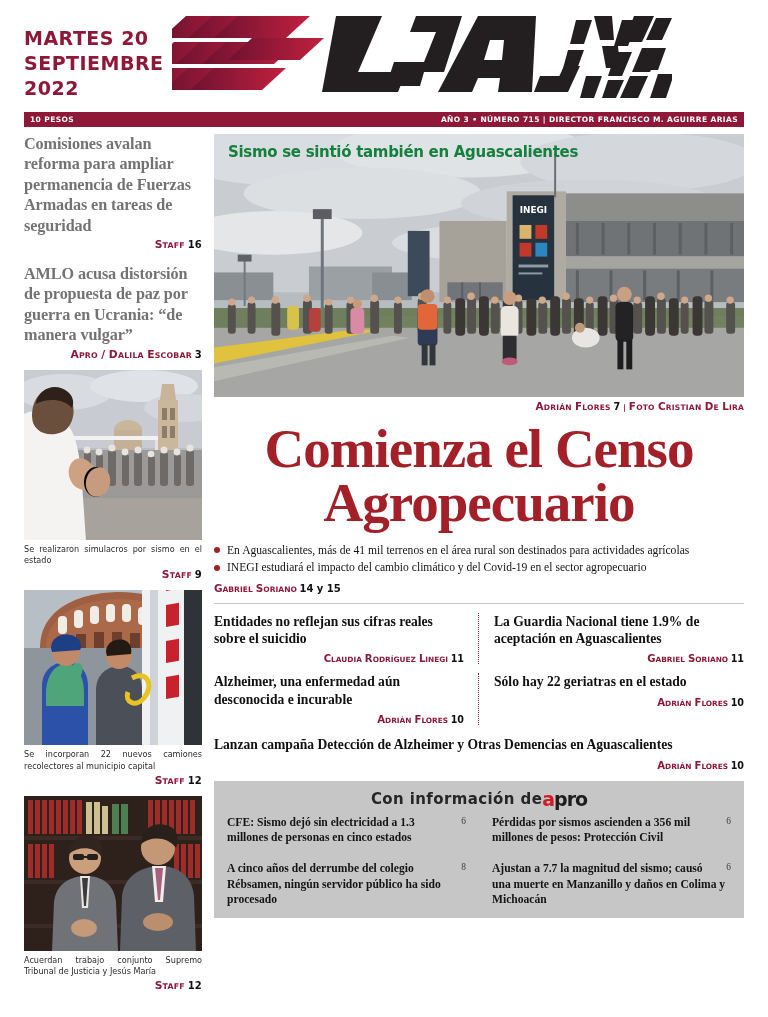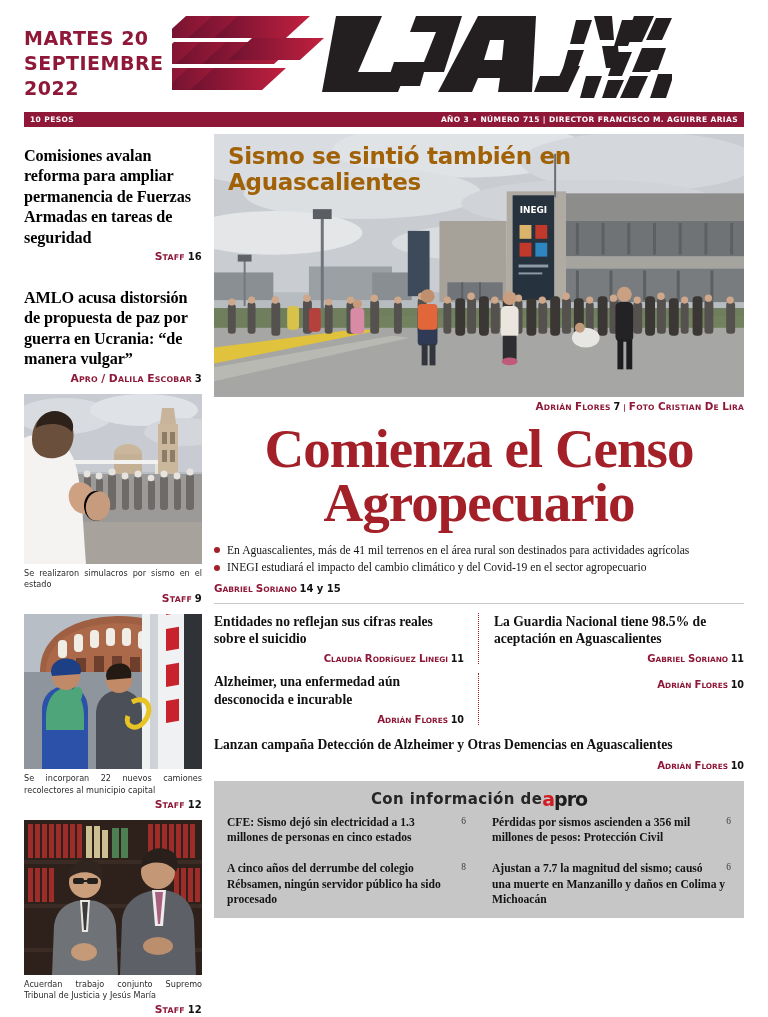--- a/index.html
+++ b/index.html
@@ -32,21 +32,21 @@
   .inforow .right{text-transform:uppercase;}
 
   
   .body{display:flex;gap:12px;margin-top:7px;}
   .col-left{width:178px;flex:0 0 178px;}
   .col-right{flex:1;min-width:0;}
 
   
   .lead-head{
     font-family:"Liberation Serif",serif;font-weight:bold;
-    font-size:16.2px;line-height:1.26;color:#000000;margin:12px 0 2px 0;
+    font-size:16.2px;line-height:1.26;color:#737373;margin:0 0 2px 0;
     letter-spacing:-.1px;
   }
   .byline{
     text-align:right;font-family:"DejaVu Sans",sans-serif;font-weight:bold;
     font-size:7.6px;color:#8f1838;letter-spacing:.2px;margin-top:1px;
   }
   .byline .sc{font-size:9.1px;}
   .byline .pg{color:#111;font-size:10px;}
   .gap12{height:13px;}
   .gap8{height:9px;}
@@ -56,21 +56,21 @@
     font-family:"DejaVu Sans",sans-serif;font-size:8.1px;line-height:1.45;
     color:#2b2b2b;margin-top:4px;text-align:justify;
   }
 
   
   .hero{position:relative;width:100%;}
   .hero-photo{display:block;width:100%;}
   .hero-title{
     position:absolute;left:14px;top:9px;right:14px;
     font-family:"DejaVu Sans",sans-serif;font-weight:bold;
-    font-size:23px;color:#a16207;letter-spacing:-.3px;
+    font-size:15px;color:#15803d;letter-spacing:-.3px;
   }
   .hero-credit{
     text-align:right;font-family:"DejaVu Sans",sans-serif;font-weight:bold;
     font-size:7.4px;color:#8f1838;margin-top:3px;letter-spacing:.2px;
   }
   .hero-credit .sc{font-size:8.8px;}
   .hero-credit .pg{color:#111;font-size:9.6px;}
   .hero-credit .sep{color:#8f1838;}
 
   .mainhead{
@@ -613,37 +613,38 @@
 
       <div class="two">
         <div class="cell left">
           <h3 class="sub-head">Entidades no reflejan sus cifras reales sobre el suicidio</h3>
           <div class="sub-credit">
             <span class="sc"><span style="font-size: 1.18em;">C</span><span style="font-size: 0.86em;">LAUDIA</span> <span style="font-size: 1.18em;">R</span><span style="font-size: 0.86em;">ODRÍGUEZ</span> <span style="font-size: 1.18em;">L</span><span style="font-size: 0.86em;">INEGI</span></span>
             <span class="pg">11</span>
           </div>
         </div>
         <div class="cell right">
-          <h3 class="sub-head">La Guardia Nacional tiene 98.5% de aceptación en Aguascalientes</h3>
+          <h3 class="sub-head">La Guardia Nacional tiene 1.9% de aceptación en Aguascalientes</h3>
           <div class="sub-credit">
             <span class="sc"><span style="font-size: 1.18em;">G</span><span style="font-size: 0.86em;">ABRIEL</span> <span style="font-size: 1.18em;">S</span><span style="font-size: 0.86em;">ORIANO</span></span>
             <span class="pg">11</span>
           </div>
         </div>
       </div>
 
       <div class="two">
         <div class="cell left">
           <h3 class="sub-head">Alzheimer, una enfermedad aún desconocida e incurable</h3>
           <div class="sub-credit">
             <span class="sc"><span style="font-size: 1.18em;">A</span><span style="font-size: 0.86em;">DRIÁN</span> <span style="font-size: 1.18em;">F</span><span style="font-size: 0.86em;">LORES</span></span>
             <span class="pg">10</span>
           </div>
         </div>
         <div class="cell right">
+          <h3 class="sub-head">Sólo hay 22 geriatras en el estado</h3>
           <div class="sub-credit">
             <span class="sc"><span style="font-size: 1.18em;">A</span><span style="font-size: 0.86em;">DRIÁN</span> <span style="font-size: 1.18em;">F</span><span style="font-size: 0.86em;">LORES</span></span>
             <span class="pg">10</span>
           </div>
         </div>
       </div>
 
       <h3 class="wide-head">Lanzan campaña Detección de Alzheimer y Otras Demencias en Aguascalientes</h3>
       <div class="sub-credit">
         <span class="sc"><span style="font-size: 1.18em;">A</span><span style="font-size: 0.86em;">DRIÁN</span> <span style="font-size: 1.18em;">F</span><span style="font-size: 0.86em;">LORES</span></span>

